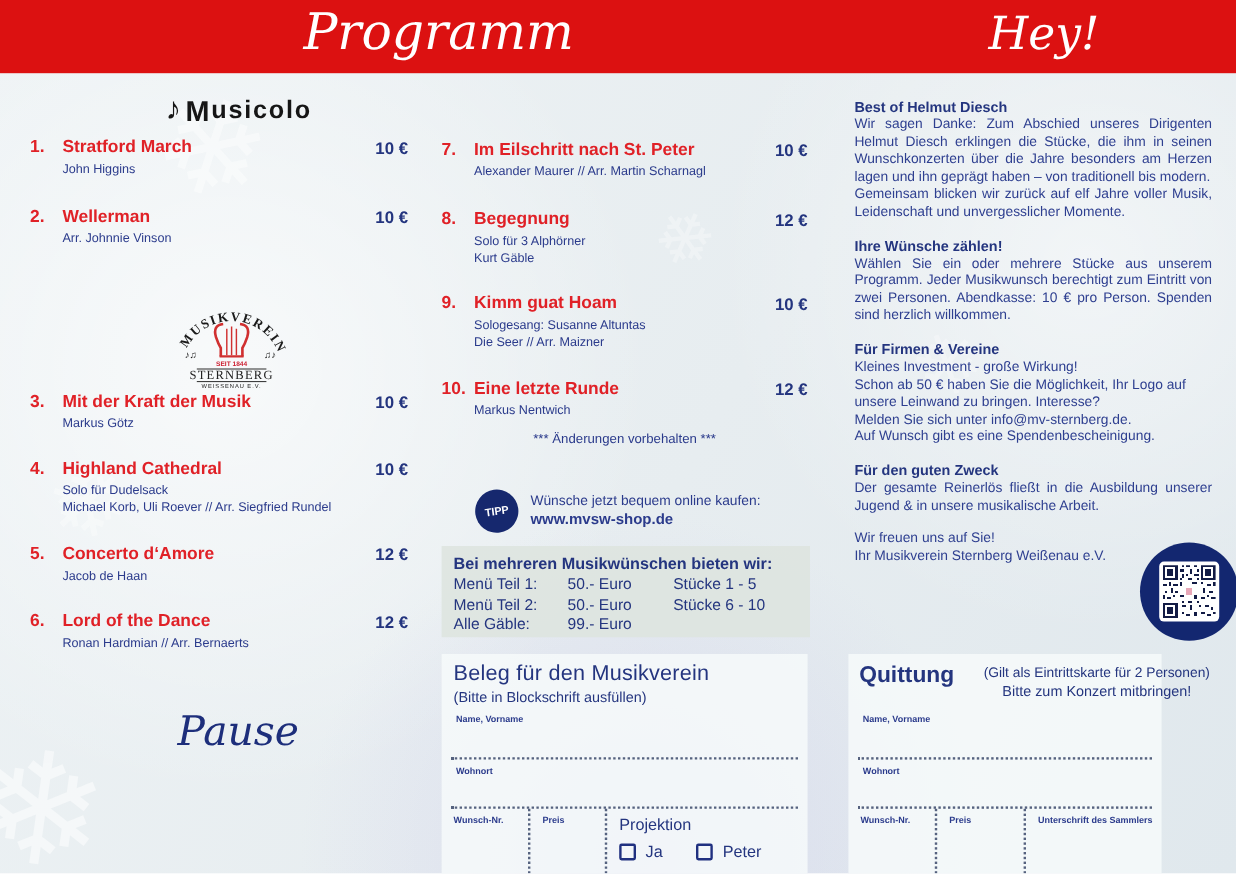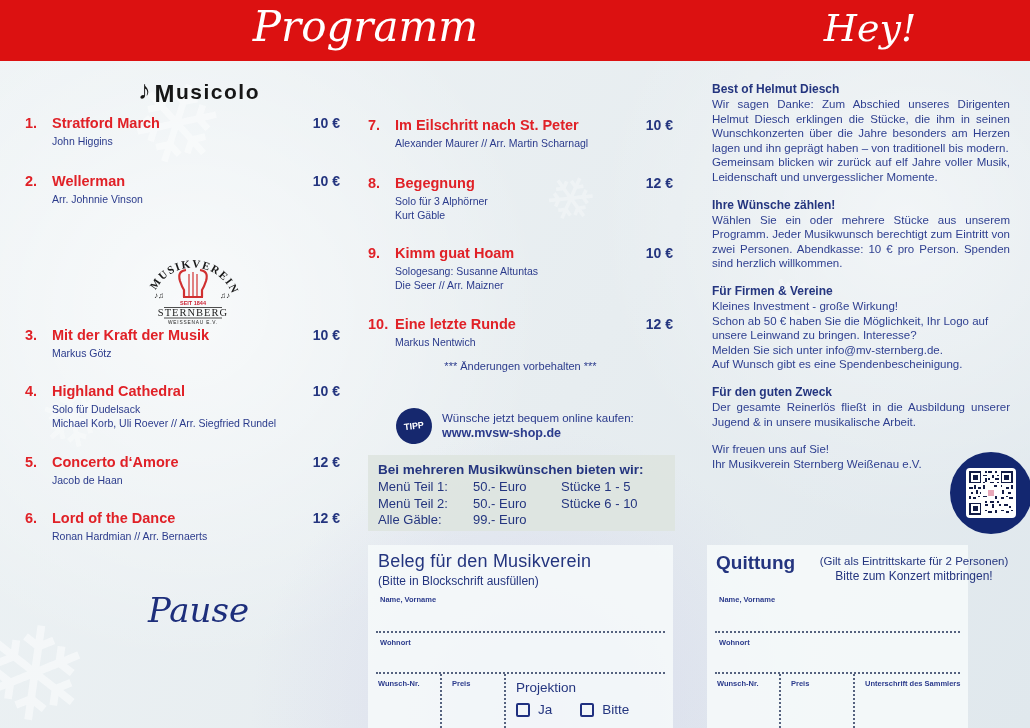--- a/index.html
+++ b/index.html
@@ -240,21 +240,21 @@
         </div>
       <div class="cell c3">
         <div class="projektion-title">Projektion</div>
         <div class="check-row">
           <span class="check-item">
             <span class="checkbox"></span>
             <span>Ja</span>
           </span>
           <span class="check-item">
             <span class="checkbox"></span>
-            <span>Bitte</span>
+            <span>Peter</span>
           </span>
         </div>
       </div>
     </div>
   </div>
 
   <div class="form-box quittung-box">
     <div class="q-title">Quittung</div>
     <div class="q-notes">
       <div>(Gilt als Eintrittskarte für 2 Personen)</div>

